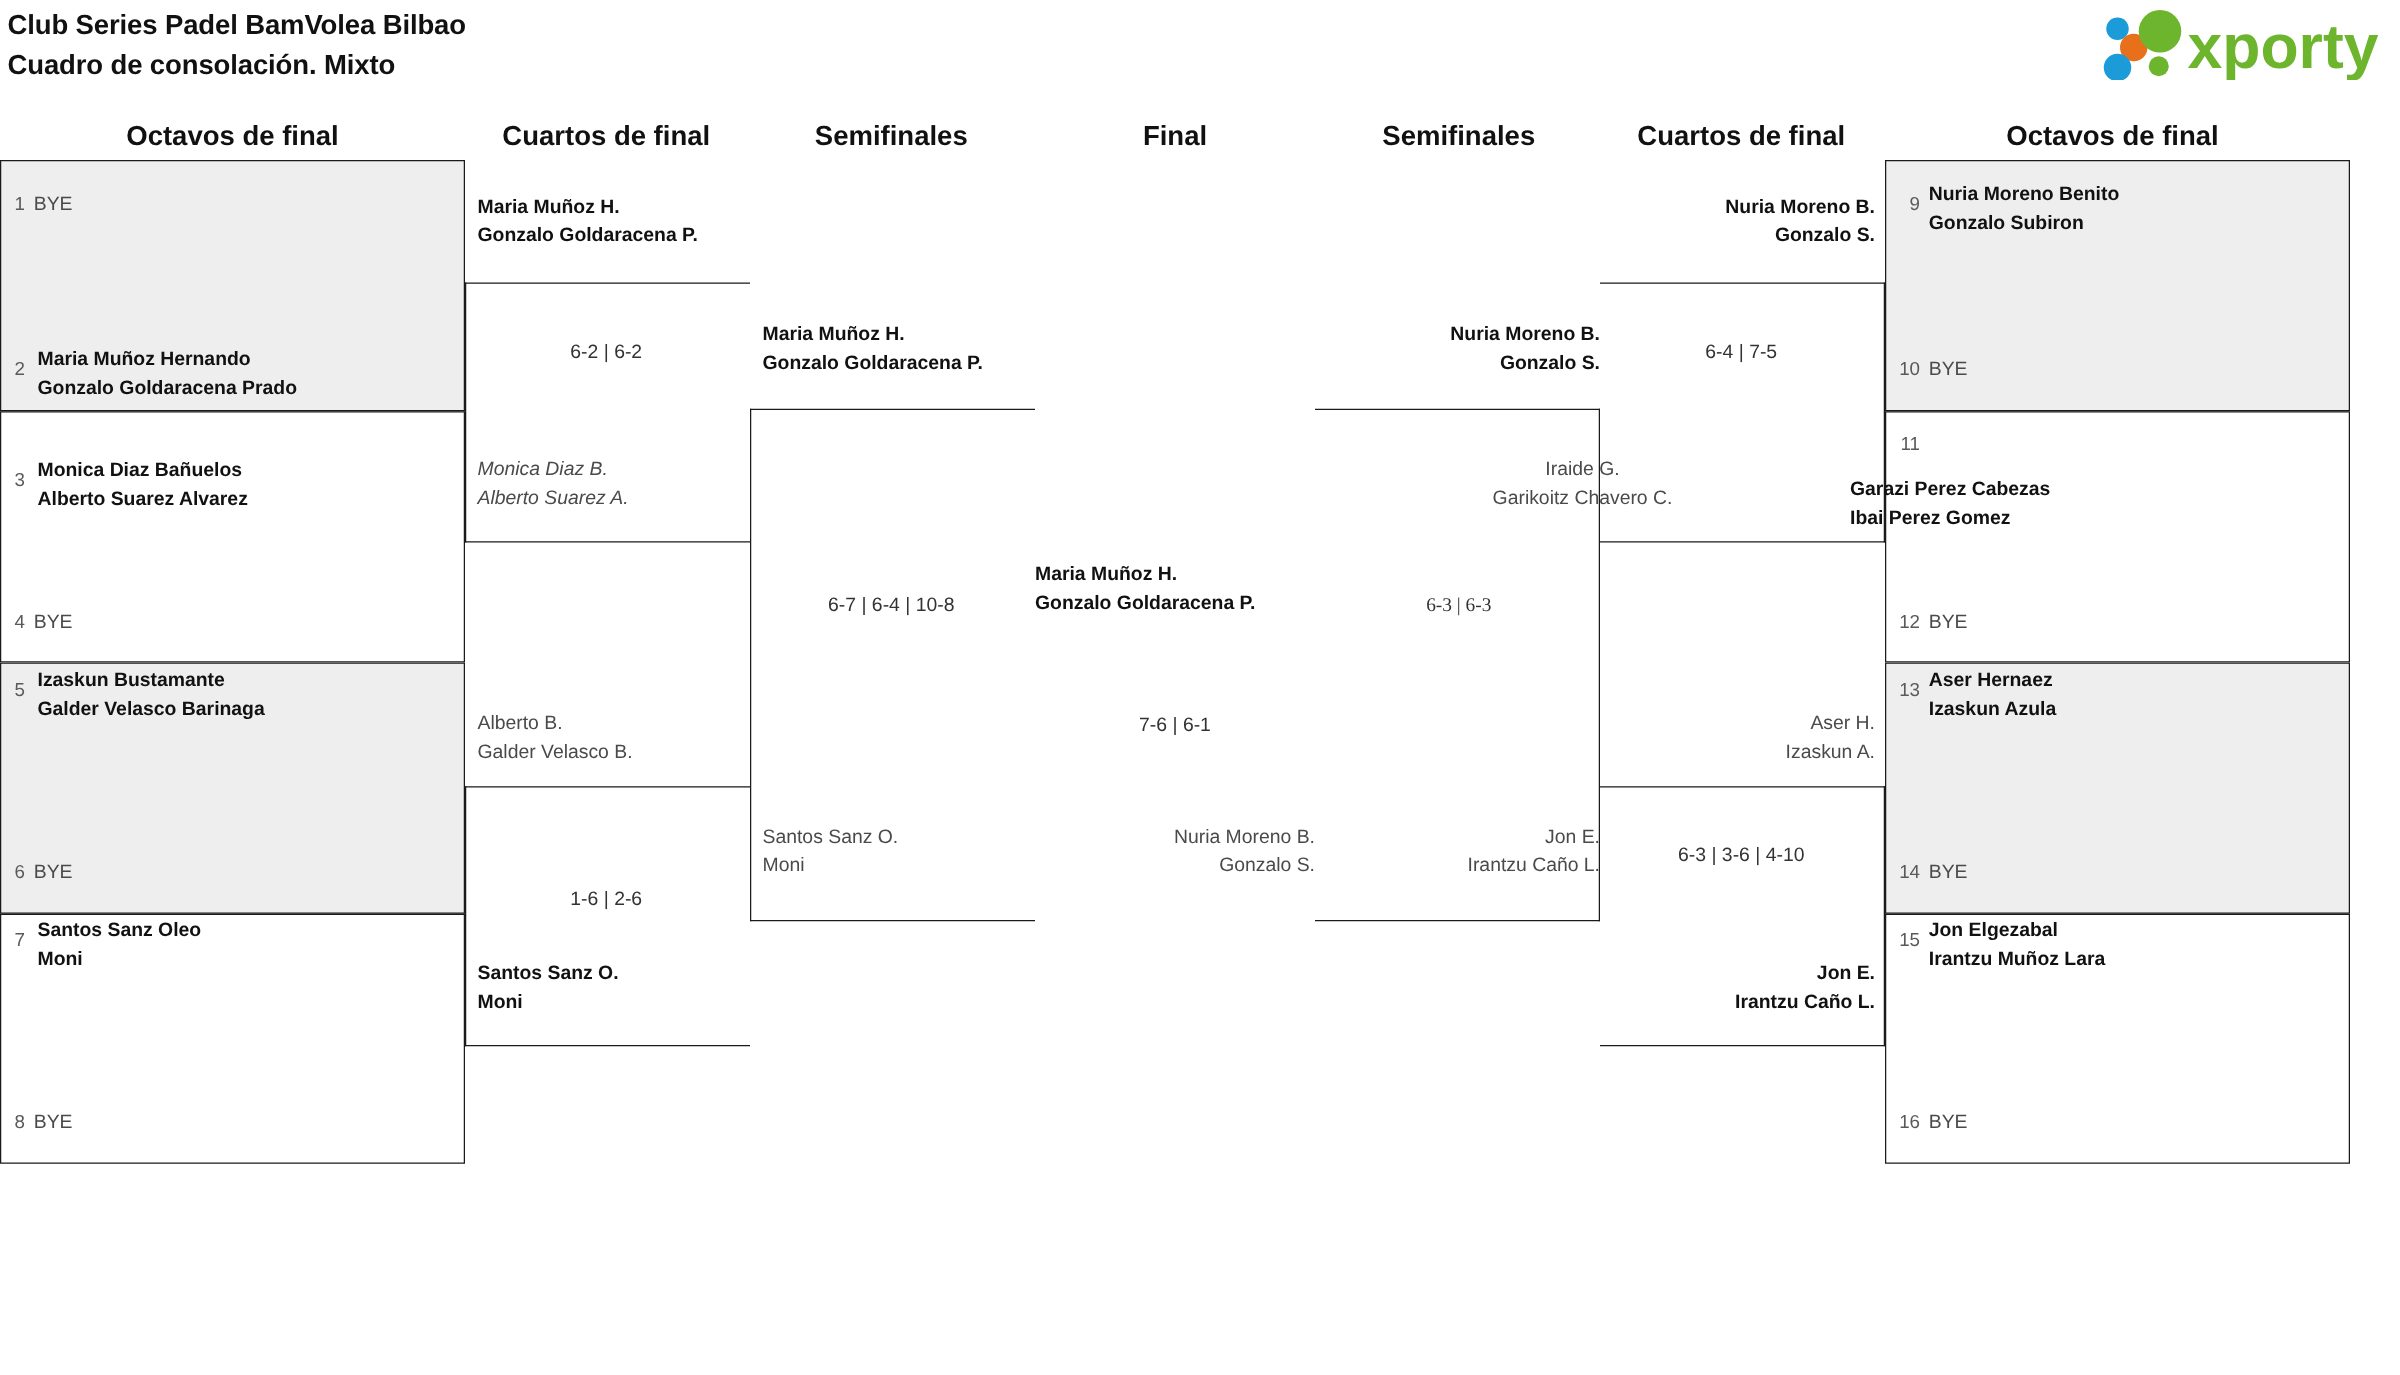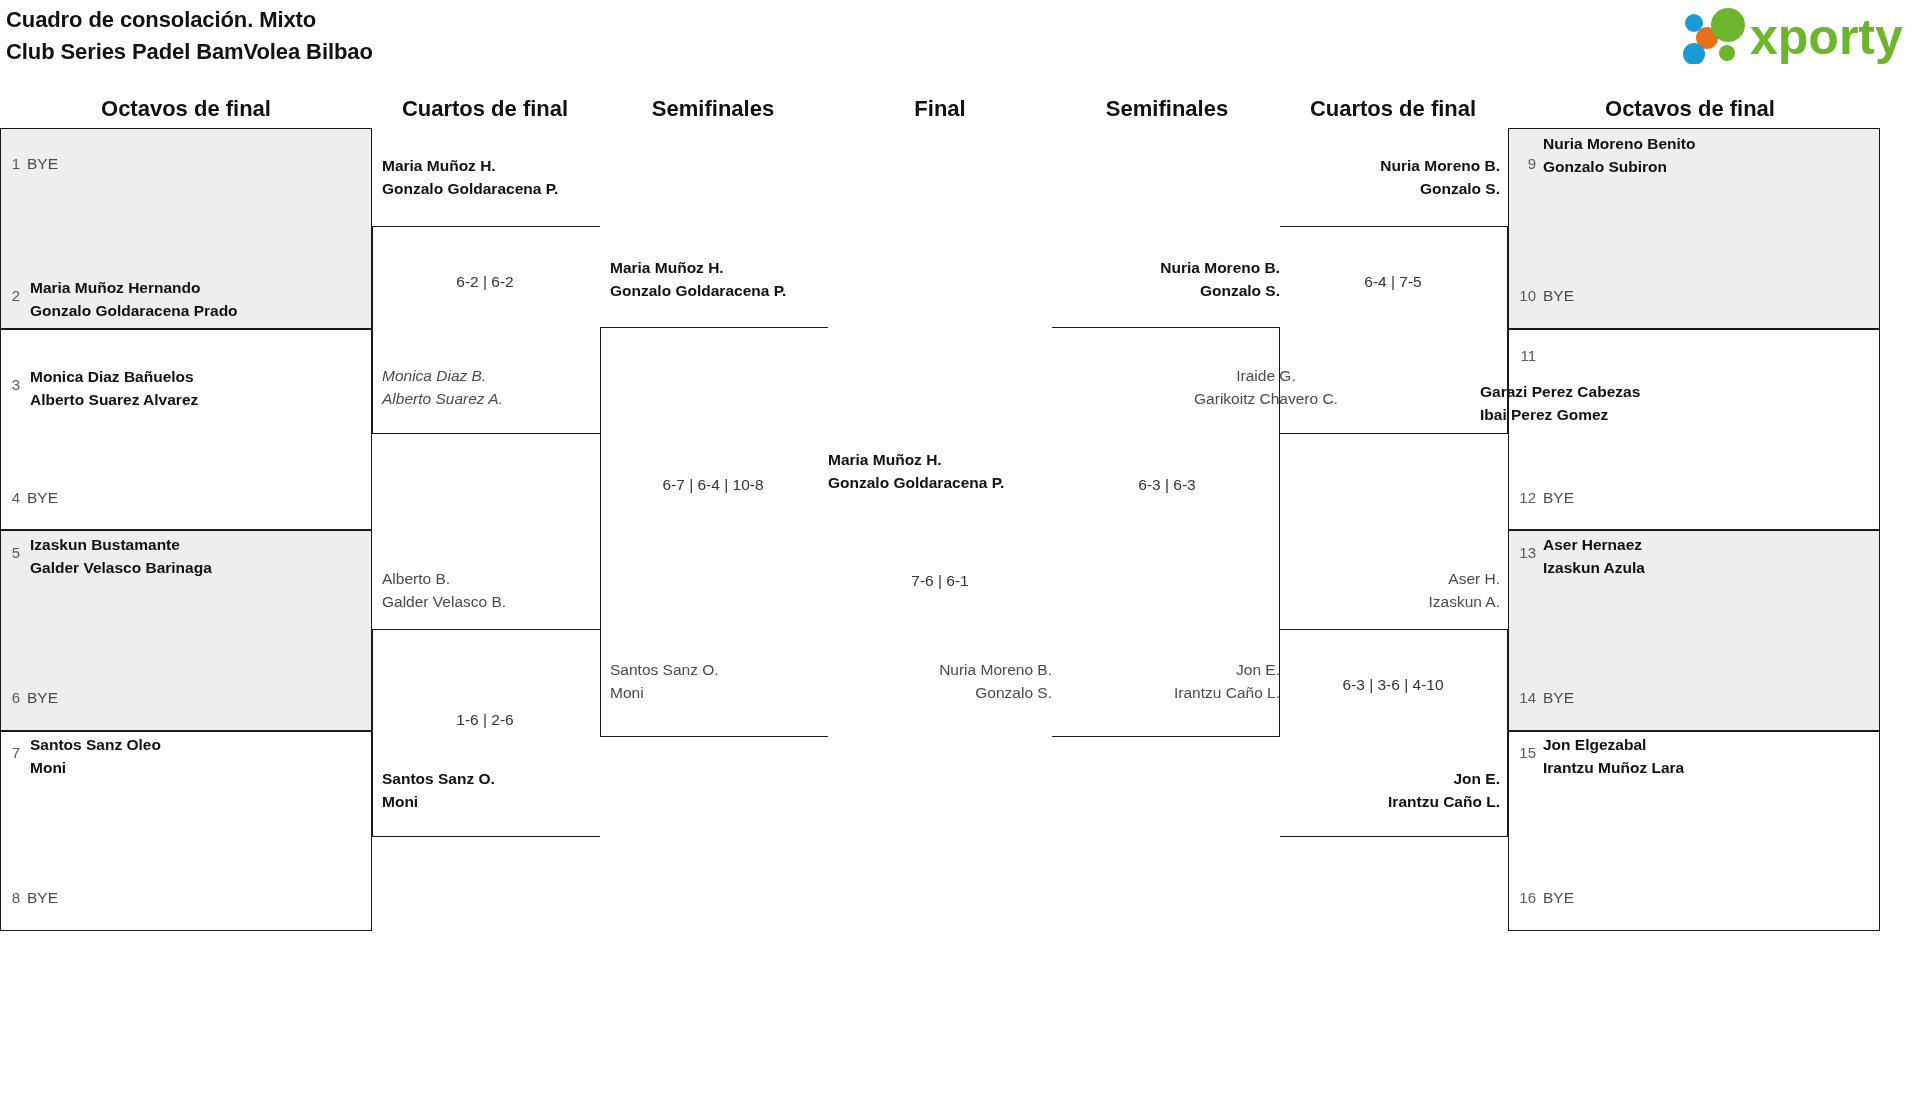--- a/index.html
+++ b/index.html
@@ -105,22 +105,22 @@
     white-space: nowrap;
     transform: translateX(-50%);
   }
 </style>
 </head>
 <body>
 
 <div id="root">
 
   <div class="title-block">
+    <div class="title-line">Club Series Padel BamVolea Bilbao</div>
     <div class="title-line">Cuadro de consolación. Mixto</div>
-    <div class="title-line">Club Series Padel BamVolea Bilbao</div>
   </div>
 
   <div class="logo">
     <svg viewBox="0 0 226 58" xmlns="http://www.w3.org/2000/svg">
       <circle cx="16" cy="17" r="9" fill="#1b9cd8"></circle>
       <circle cx="29" cy="32" r="11" fill="#e8701a"></circle>
       <circle cx="16" cy="48" r="11" fill="#1b9cd8"></circle>
       <circle cx="50" cy="19" r="17" fill="#6cb52d"></circle>
       <circle cx="49" cy="47" r="8" fill="#6cb52d"></circle>
       <text x="72" y="48" font-family="Liberation Sans, sans-serif" font-size="50" font-weight="bold" fill="#6cb52d">xporty</text>
@@ -221,21 +221,21 @@
   </div>
 
   <div class="score" style="left:940px; top:572px;">7-6 | 6-1</div>
 
   <div class="slot lose r" style="left:828px; top:658px; width:224px;">
     <span class="nm">Nuria Moreno B.</span>
     <span class="nm">Gonzalo S.</span>
   </div>
 
   <div class="box edge-rt" style="left:1052px; top:327px; width:228px; height:410px;"></div>
-  <div class="score" style="left:1167px; top:476px;">6-3 | 6-3</div>
+  <div class="score" style="left:1167px; top:476px;font-family:Liberation Serif, serif;">6-3 | 6-3</div>
 
   <div class="slot win r" style="left:1056px; top:256px; width:224px;">
     <span class="nm">Nuria Moreno B.</span>
     <span class="nm">Gonzalo S.</span>
   </div>
 
   <div class="slot lose r" style="left:1056px; top:658px; width:224px;">
     <span class="nm">Jon E.</span>
     <span class="nm">Irantzu Caño L.</span>
   </div>
@@ -265,21 +265,21 @@
     <span class="nm">Jon E.</span>
     <span class="nm">Irantzu Caño L.</span>
   </div>
 
   <div class="box shaded" style="left:1508px; top:128px; width:372px; height:201px;"></div>
   <div class="box" style="left:1508px; top:329px; width:372px; height:201px;"></div>
   <div class="box shaded" style="left:1508px; top:530px; width:372px; height:201px;"></div>
   <div class="box" style="left:1508px; top:731px; width:372px; height:200px;"></div>
 
   <div class="seed" style="left:1512px; top:155px; width:24px;">9</div>
-  <div class="slot win" style="left:1543px; top:132px;">
+  <div class="slot win" style="left:1543px; top:144px;">
     <span class="nm">Nuria Moreno Benito</span>
     <span class="nm">Gonzalo Subiron</span>
   </div>
 
   <div class="seed" style="left:1512px; top:287px; width:24px;">10</div>
   <div class="bye" style="left:1543px; top:287px;">BYE</div>
 
   <div class="seed" style="left:1512px; top:347px; width:24px;">11</div>
   <div class="slot win" style="left:1480px; top:336px;margin-top:44px;">
     <span class="nm">Garazi Perez Cabezas</span>

